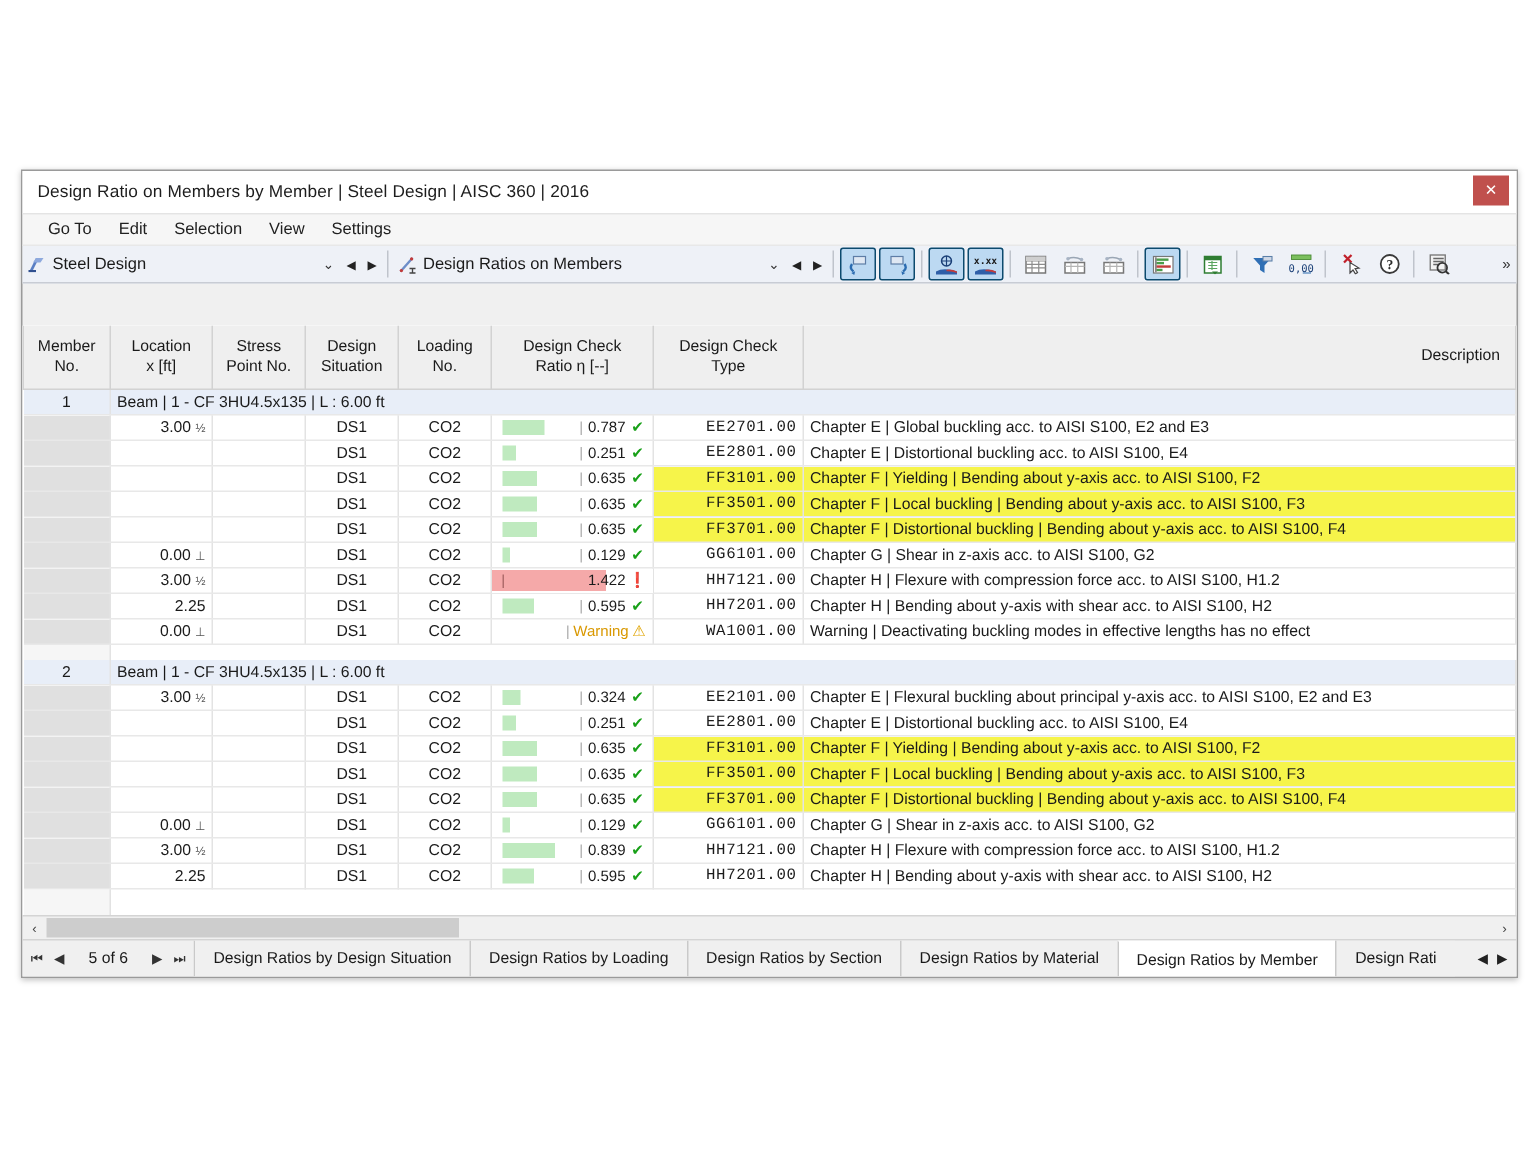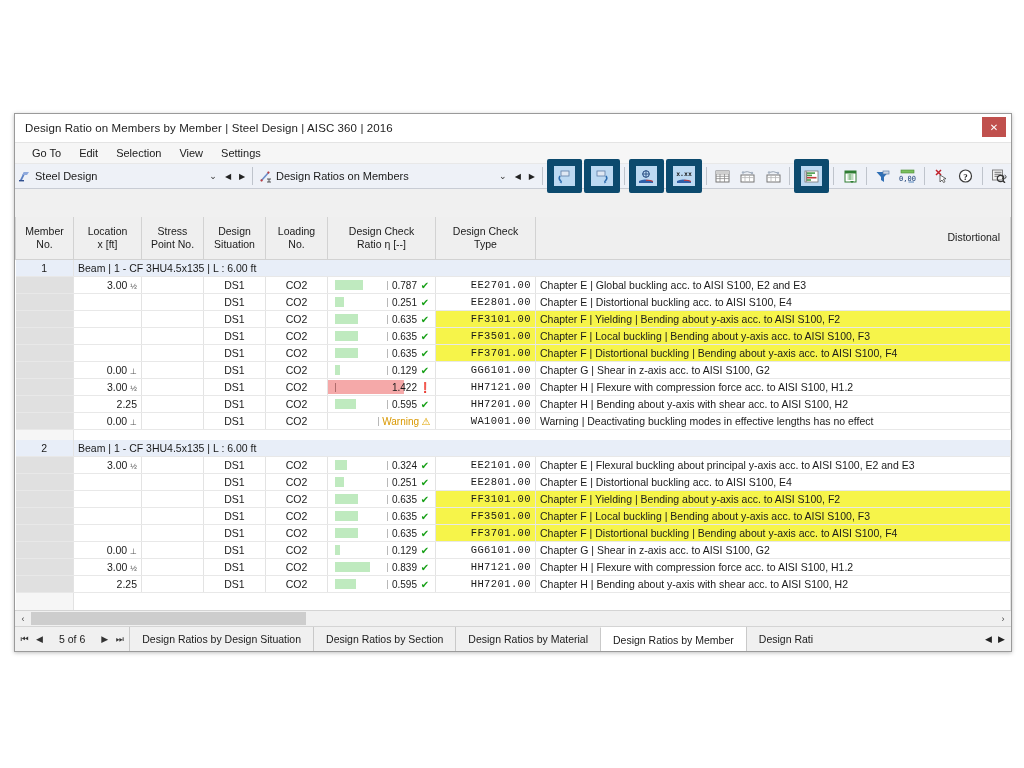--- a/index.html
+++ b/index.html
@@ -46,21 +46,21 @@
   .caret{width:16px;text-align:center;font-size:9px;color:#333;cursor:pointer;}
   .navbtn{width:14px;text-align:center;font-size:8px;color:#222;cursor:pointer;}
   .vsep{width:1px;height:18px;background:#bfc4cc;margin:0 3px;}
   .combo1{width:240px;}
   .combo2{width:290px;}
   .tbtn{
     width:22px;height:20px;margin:0 1px;
     display:flex;align-items:center;justify-content:center;cursor:pointer;
     border:1px solid transparent;border-radius:2px;
   }
-  .tbtn.sel{background:#bcd9f2;border:7px solid #0c4a6e;}
+  .tbtn.sel{background:#bcd9f2;border:1px solid #0c4a6e;}
   .overflow{position:absolute;right:4px;font-size:10px;color:#333;cursor:pointer;}
   
   .tablewrap{flex:1;background:#ffffff;overflow:hidden;position:relative;display:flex;flex-direction:column;margin-top:28px;}
   table.grid{border-collapse:collapse;table-layout:fixed;width:996px;}
   table.grid th{
     background:#efefef;border:1px solid #d2d2d2;border-top:none;
     font-weight:normal;font-size:10.5px;color:#1a1a1a;
     padding:2px 3px;height:38px;vertical-align:middle;line-height:1.25;
   }
   table.grid td{
@@ -333,21 +333,21 @@
       </colgroup>
       <thead>
         <tr id="header-row">
             <th>Member<br>No.</th>
             <th>Location<br>x [ft]</th>
             <th>Stress<br>Point No.</th>
             <th>Design<br>Situation</th>
             <th>Loading<br>No.</th>
             <th>Design Check<br>Ratio η [--]</th>
             <th>Design Check<br>Type</th>
-            <th style="text-align: right; padding-right: 10px;">Distortional</th>
+            <th style="text-align: right; padding-right: 10px;">Description</th>
           </tr>
       </thead>
       <tbody id="table-body">
           <tr class="grouprow">
             <td class="groupmember">1</td>
             <td colspan="7" class="grouptext">Beam | 1 - CF 3HU4.5x135 | L : 6.00 ft</td>
           </tr>
           <tr>
             <td class="membercol"></td>
             <td class="num"><span>3.00</span> <span style="font-size:8px;color:#555;">½</span></td>
@@ -696,20 +696,21 @@
   <div class="tabbar">
     <div class="pager">
       <div class="pbtn">⏮</div>
       <div class="pbtn">◀</div>
       <div class="pagelabel">5 of 6</div>
       <div class="pbtn">▶</div>
       <div class="pbtn">⏭</div>
     </div>
     <div class="tabs" id="tabs-container">
         <div class="tab">Design Ratios by Design Situation</div>
+        <div class="tab">Design Ratios by Loading</div>
         <div class="tab">Design Ratios by Section</div>
         <div class="tab">Design Ratios by Material</div>
         <div class="tab active">Design Ratios by Member</div>
         <div class="tab">Design Rati</div>
       </div>
     <div class="tabnav">
       <span>◀</span>
       <span>▶</span>
     </div>
   </div>

